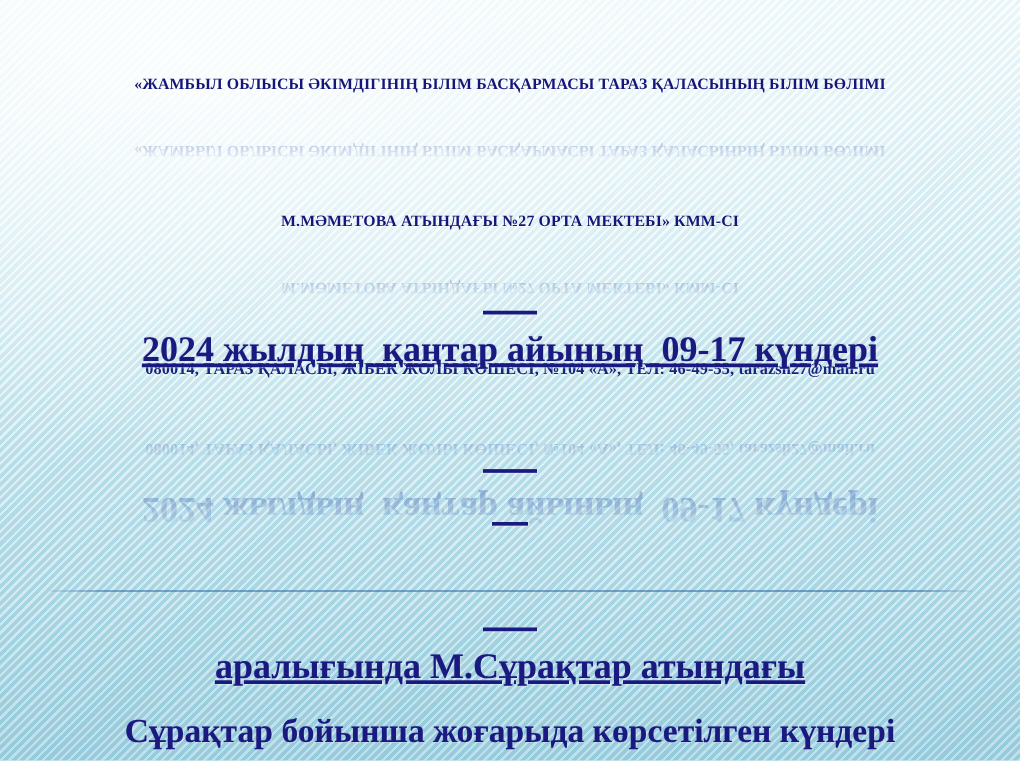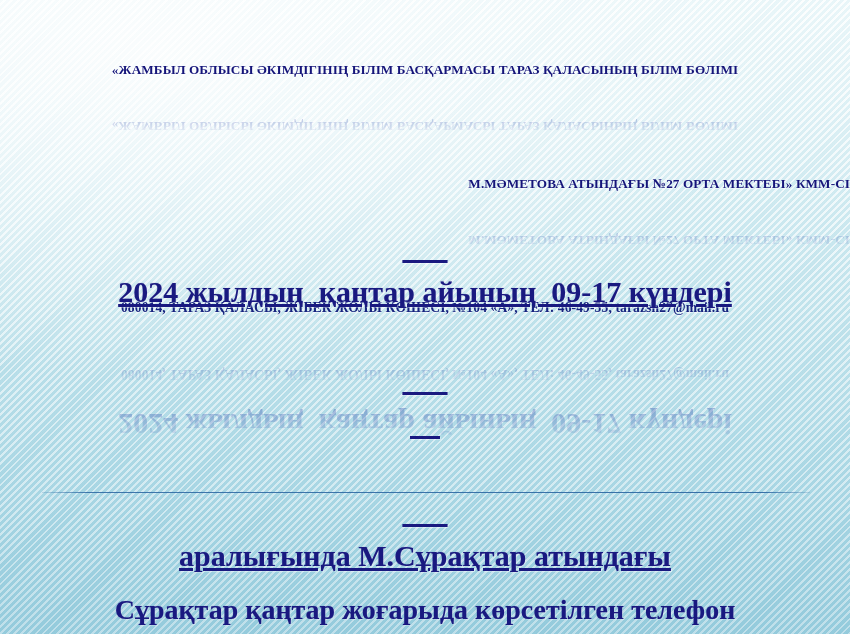--- a/index.html
+++ b/index.html
@@ -108,21 +108,21 @@
   }
   #header .h-line {
     font-weight: bold;
     font-size: 13.2px;
     line-height: 19px;
     letter-spacing: 0.1px;
     color: #15157a;
     text-shadow: 0 1px 0 rgba(255,255,255,0.55);
   }
   #header .h-line1 { font-size: 13.2px; }
-  #header .h-line2 { font-size: 13.2px; text-align: right; }
+  #header .h-line2 { font-size: 13.2px; }
   #header .h-line3 {
     font-weight: bold;
     font-size: 13.6px;
     line-height: 22px;
     padding-top: 3px;
     color: #16247f;
   }
   #header .h-line .refl { opacity: 0.30; }
 
   
@@ -210,19 +210,19 @@
       <span class="txt">аралығында М.Сұрақтар атындағы</span>
       
     </div>
 
   </div>
 
   <div id="divider"></div>
 
   <div id="footer" class="layer">
     <div class="rtline f-line">
-      <span class="txt">Сұрақтар қаңтар жоғарыда көрсетілген телефон</span>
+      <span class="txt">Сұрақтар бойынша жоғарыда көрсетілген күндері</span>
       
     </div>
 
   </div>
 
 </div>
 
 </body></html>

